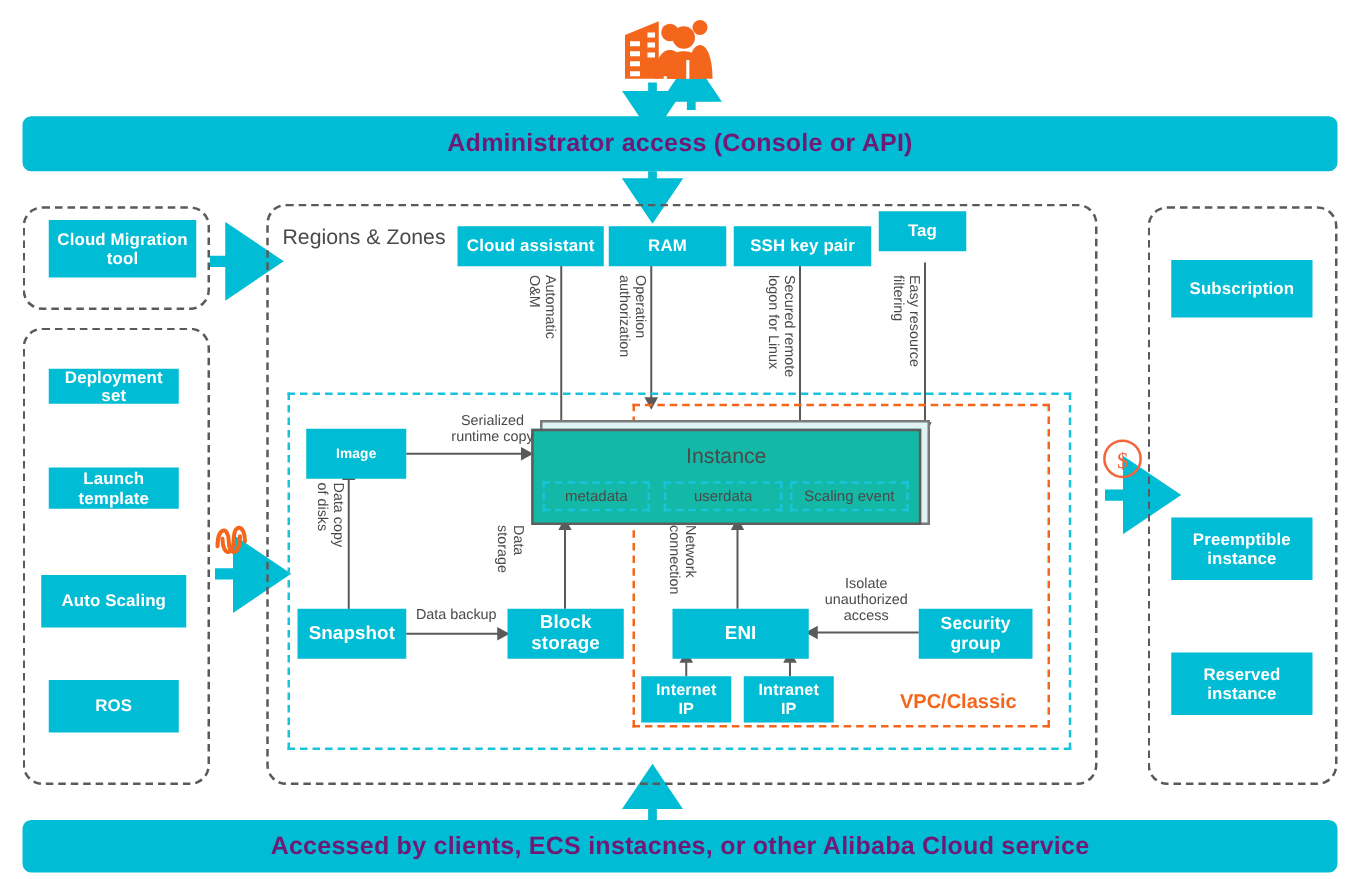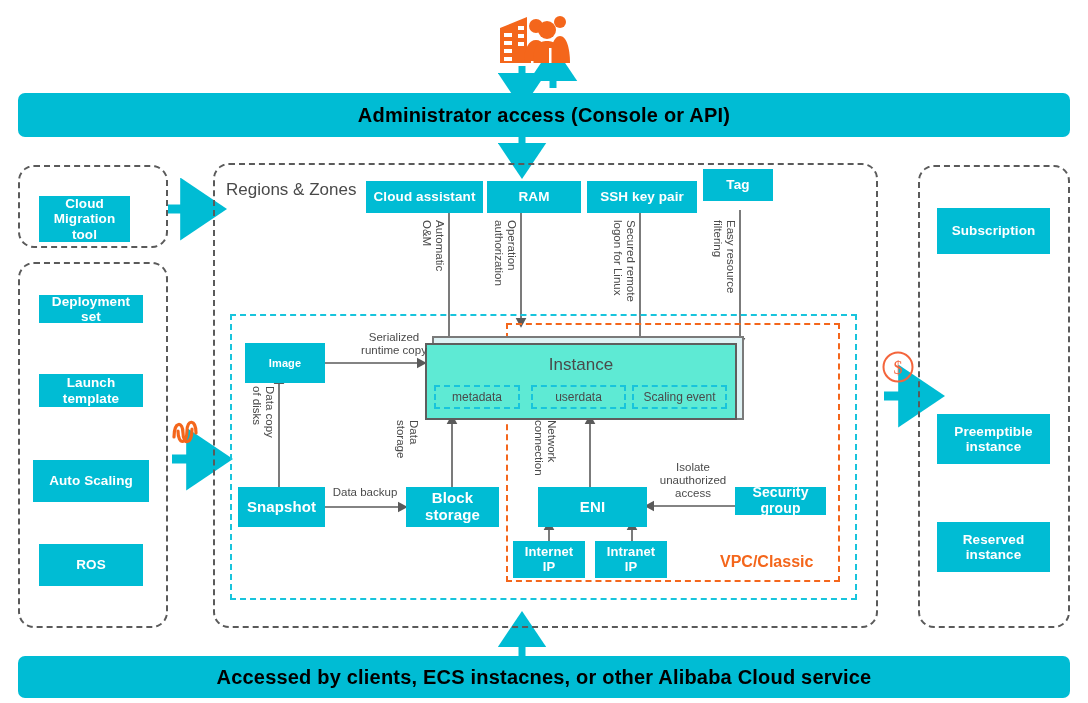--- a/index.html
+++ b/index.html
@@ -17,21 +17,21 @@
     background:#00BCD4;color:#ffffff;
     display:flex;align-items:center;justify-content:center;
     text-align:center;font-weight:bold;line-height:1.12;
     font-size:13.5px;letter-spacing:0.1px;
     padding:2px 4px;
   }
 
   
   .banner{
     position:absolute;box-sizing:border-box;
-    background:#00BCD4;color:#000000;border-radius:7px;
+    background:#00BCD4;color:#701a75;border-radius:7px;
     display:flex;align-items:center;justify-content:center;
     font-weight:bold;font-size:20px;letter-spacing:.2px;
   }
 
   
   .grp-gray{
     position:absolute;box-sizing:border-box;
     border:2.5px dashed #5a5a5a;border-radius:16px;background:transparent;
   }
   .grp-cyan{
@@ -43,21 +43,21 @@
     border:2.5px dashed #F4661B;background:transparent;
   }
 
   
   .instance-shadow{
     position:absolute;box-sizing:border-box;
     background:#DFF2F4;border:2px solid #7a7a7a;
   }
   .instance-box{
     position:absolute;box-sizing:border-box;
-    background:#5eead4;border:2px solid #5e5e5e;text-decoration:underline;
+    background:#14b8a6;border:2px solid #5e5e5e;text-decoration:underline;
   }
   .instance-title{
     position:absolute;width:100%;text-align:center;
     font-size:17px;color:#4a4a4a;font-weight:normal;
   }
   .sub-dash{
     position:absolute;box-sizing:border-box;
     border:2.5px dashed #18C4DC;background:transparent;
     display:flex;align-items:center;justify-content:center;
     font-size:12px;color:#4a4a4a;
@@ -161,21 +161,21 @@
       <circle cx="898" cy="367" r="14.5" fill="none" stroke="#F4653C" stroke-width="2"></circle>
       <text x="898" y="374" font-family="Liberation Serif, serif" font-size="18" fill="#F4653C" text-anchor="middle">$</text>
     </g>
   </svg>
 
   <div class="banner" style="left:18px;top:93px;width:1052px;height:44px;">
     <span>Administrator access (Console or API)</span>
   </div>
 
   <div class="grp-gray" style="left:18px;top:165px;width:150px;height:83px;"></div>
-  <div class="cbox" style="left:39px;top:196px;width:91px;height:46px;">
+  <div class="cbox" style="left:39px;top:176px;width:118px;height:46px;">
     <span>Cloud
 Migration tool</span>
   </div>
 
   <div class="grp-gray" style="left:18px;top:262px;width:150px;height:366px;"></div>
   <div class="cbox" style="left:39px;top:295px;width:104px;height:28px;">
     <span>Deployment
 set</span>
   </div>
   <div class="cbox" style="left:39px;top:374px;width:104px;height:33px;">
@@ -252,21 +252,21 @@
   <div class="cbox" style="left:238px;top:487px;width:87px;height:40px;font-size:15px;">
     <span>Snapshot</span>
   </div>
   <div class="cbox" style="left:406px;top:487px;width:93px;height:40px;font-size:15px;">
     <span>Block
 storage</span>
   </div>
   <div class="cbox" style="left:538px;top:487px;width:109px;height:40px;font-size:15px;">
     <span>ENI</span>
   </div>
-  <div class="cbox" style="left:735px;top:487px;width:91px;height:28px;font-size:14px;">
+  <div class="cbox" style="left:735px;top:487px;width:91px;height:40px;font-size:14px;">
     <span>Security
 group</span>
   </div>
   <div class="cbox" style="left:513px;top:541px;width:72px;height:37px;font-size:13px;">
     <span>Internet
 IP</span>
   </div>
   <div class="cbox" style="left:595px;top:541px;width:72px;height:37px;font-size:13px;">
     <span>Intranet
 IP</span>

